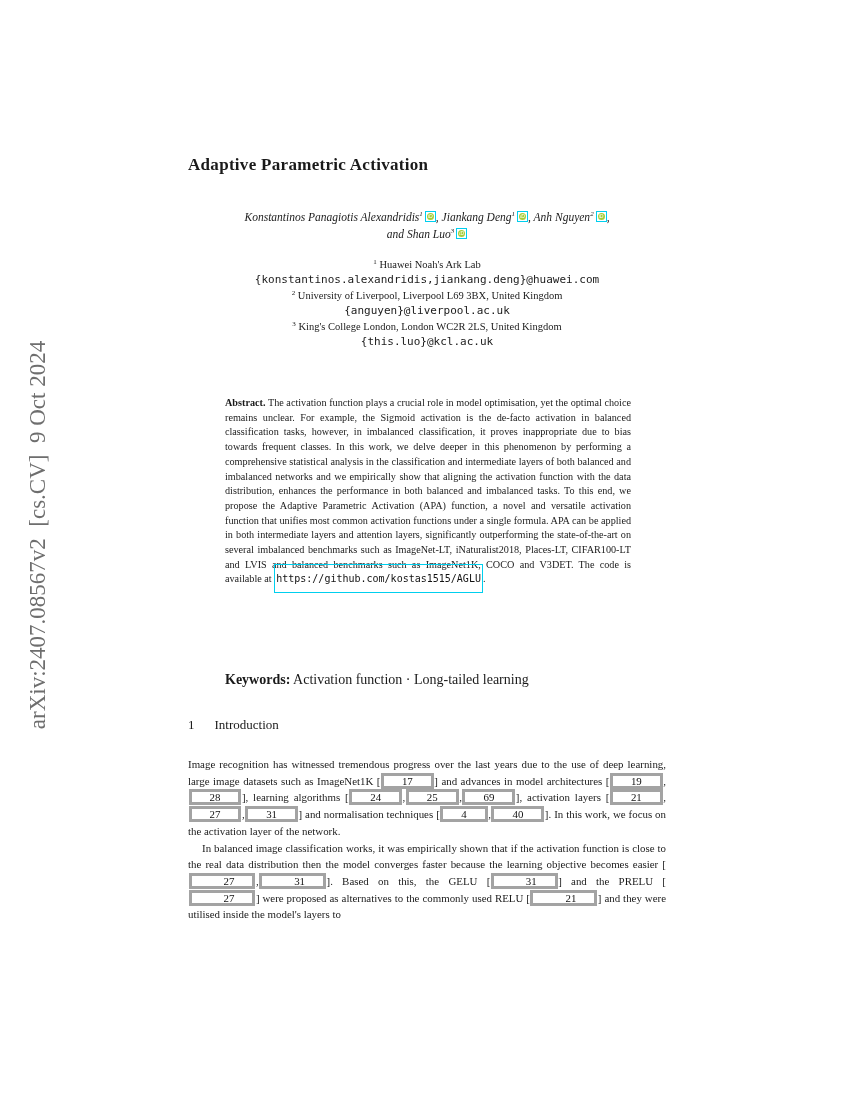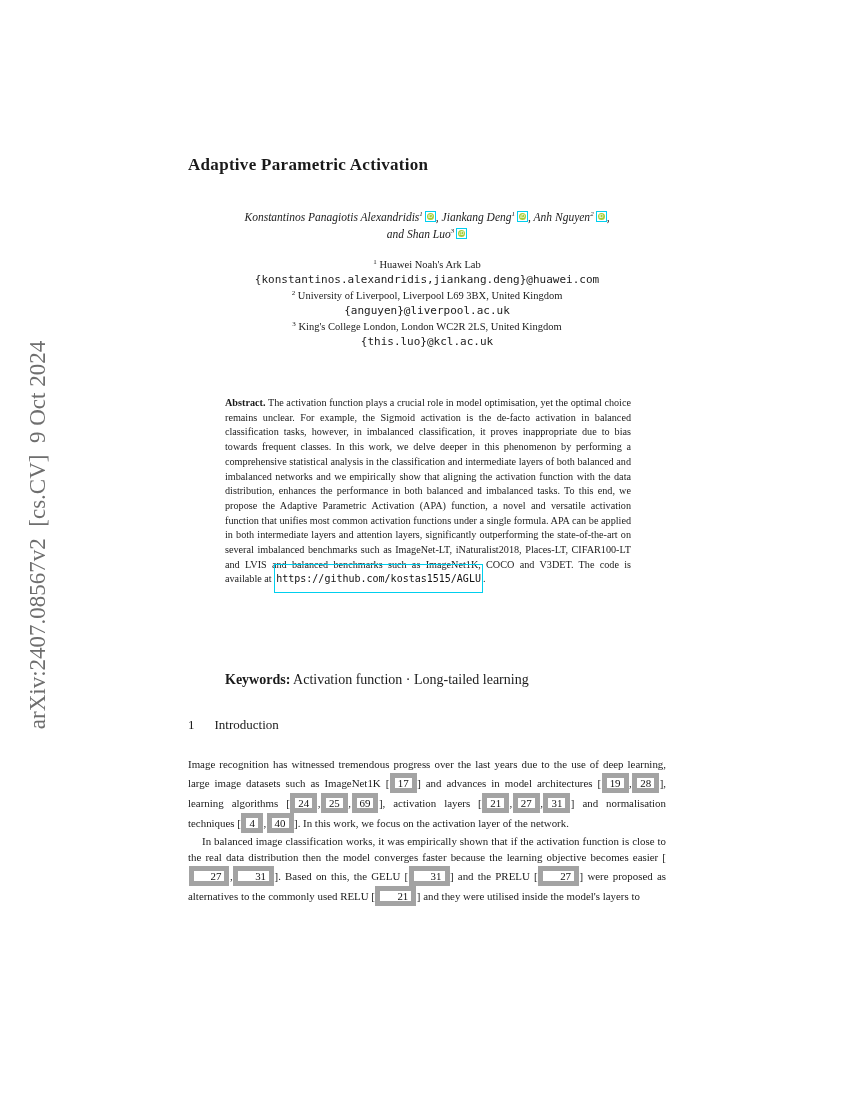--- a/index.html
+++ b/index.html
@@ -49,22 +49,22 @@
     font-size:13px; font-weight:normal;
   }
   .section-number { display:inline-block; margin-right:20px; }
   .body-text {
     position:absolute; top:756px; left:188px; width:478px;
     font-size:10.9px; line-height:16.7px; text-align:justify;
   }
   .body-text p.indent { text-indent:14px; }
   .cite-box {
     display:inline-block;
-    border:5px solid #a3a3a3;
-    padding:0 3px;
+    border:3px solid #a3a3a3;
+    padding:0 18px;
     line-height:10px;
     margin:0 0.5px;
     color:#111;
   }
   .url-box {
     font-family:"DejaVu Sans Mono", monospace;
     font-size:10px;
     border:1px solid #00cfee;
     padding:8px 1px;
     color:#111;

